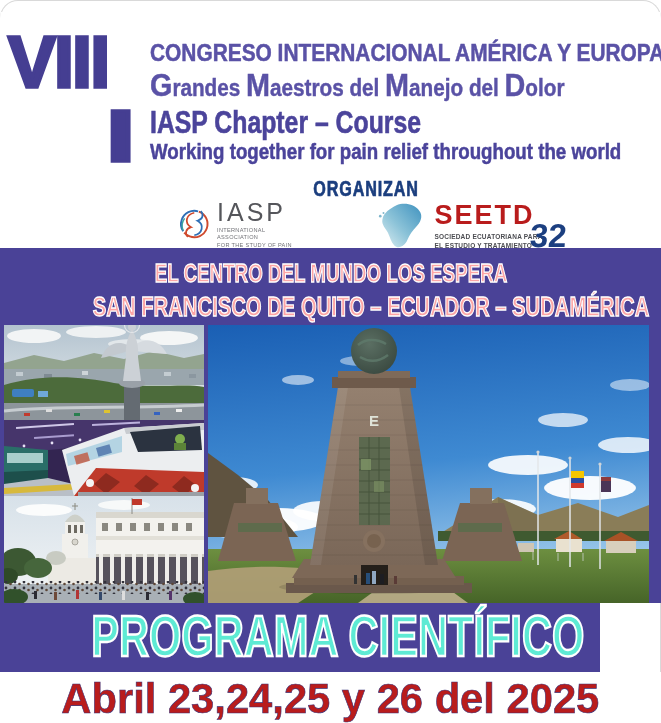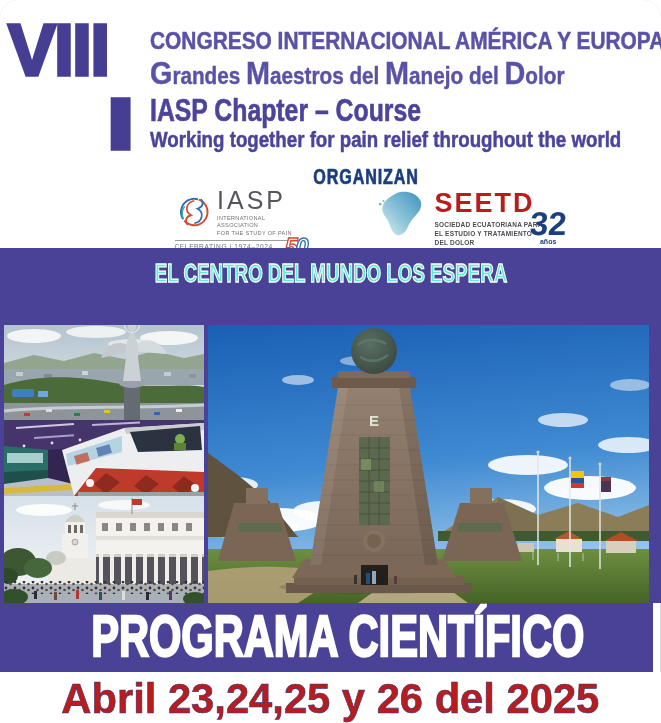--- a/index.html
+++ b/index.html
@@ -1,20 +1,20 @@
 <!DOCTYPE html>
 <html><head>
 <meta charset="utf-8">
 <style>
   html,body{margin:0;padding:0;background:#fff;}
   .poster{position:relative;width:661px;height:723px;overflow:hidden;background:#fff;
     border-radius:18px 18px 0 0;box-shadow:inset 0 0 0 1px #d9d9d9;
     font-family:"Liberation Sans",sans-serif;}
   
-  .header{position:absolute;top:0;left:0;width:661px;height:248px;background:#fff;}
+  .header{position:absolute;top:12px;left:0;width:661px;height:248px;background:#fff;}
   .numeral{position:absolute;font-weight:bold;color:#453e92;-webkit-text-stroke:3.5px #453e92;line-height:1;}
   .viii{left:8px;top:14px;font-size:78px;letter-spacing:-2px;transform:scale(.92,.93);transform-origin:left top;}
   .ibar{left:106px;top:88px;font-size:78px;transform:scale(1.35,.93);transform-origin:left top;}
   .h-line{position:absolute;left:150px;white-space:nowrap;font-weight:bold;transform-origin:left top;line-height:1.1;}
   .l1{top:28px;font-size:24px;color:#5a52a6;-webkit-text-stroke:.5px #5a52a6;transform:scale(.87,1.02);}
   .l2{top:56px;font-size:23px;color:#5a52a6;-webkit-text-stroke:.4px #5a52a6;transform:scale(.9,1);}
   .l2 .cap{font-size:32px;}
   .l3{top:94px;font-size:31px;color:#4b449b;-webkit-text-stroke:.6px #4b449b;transform:scale(.8,1);}
   .l4{top:128px;font-size:22px;color:#4b449b;-webkit-text-stroke:.5px #4b449b;transform:scale(.85,1);}
   .organizan{position:absolute;top:166px;left:0;width:661px;text-align:center;margin-left:36px;}
@@ -34,30 +34,30 @@
   
   .seetd{width:190px;position:relative;display:flex;gap:6px;}
   .seetd-col{padding-top:2px;}
   .seetd-word{font-size:27px;font-weight:bold;color:#b91c1c;letter-spacing:2px;line-height:1;}
   .seetd-tag{font-size:6.5px;font-weight:bold;color:#4c4d52;line-height:1.4;letter-spacing:.2px;margin-top:3px;width:110px;}
   .thirtytwo{position:absolute;right:0;bottom:2px;text-align:center;color:#1c3f80;}
   .thirtytwo .num{display:block;font-size:33px;font-weight:bold;line-height:.85;transform:skewX(-4deg);}
   .thirtytwo .unit{display:block;font-size:7px;font-weight:bold;margin-top:0;}
   
   .banner1{position:absolute;top:248px;left:0;width:661px;height:77px;background:#4a4297;
-    color:#5eead4;text-align:center;padding-top:10px;box-sizing:border-box;}
+    color:#fca5a5;text-align:center;padding-top:10px;box-sizing:border-box;}
   .banner1 .line{line-height:31px;font-weight:bold;}
   .banner1 .line span{display:inline-block;transform:scale(.75,1.05);-webkit-text-stroke:1.2px #fff;white-space:nowrap;}
   .b1a span{font-size:25px;} .b1b span{font-size:27px;}
   .photos{position:absolute;top:325px;left:0;width:661px;height:278px;background:#4a4297;}
   .leftcol{position:absolute;left:4px;top:0;width:200px;height:278px;display:flex;flex-direction:column;}
   .ph1{height:95px;} .ph2{height:76px;} .ph3{height:107px;}
   .rightphoto{position:absolute;left:208px;top:0;width:441px;height:278px;}
   .photos svg{display:block;width:100%;height:100%;}
-  .banner2{position:absolute;top:603px;left:0;width:653px;height:69px;background:#4a4297;color:#ffffff;text-align:center;}
+  .banner2{position:absolute;top:603px;left:0;width:600px;height:69px;background:#4a4297;color:#5eead4;text-align:center;}
   .banner2 span{display:inline-block;font-size:57px;font-weight:bold;line-height:67px;
     transform:scale(.73,1.02);-webkit-text-stroke:2.3px #fff;white-space:nowrap;}
   .datebar{position:absolute;top:672px;left:0;width:661px;height:69px;background:#fff;text-align:center;color:#b91c1c;}
   .datebar span{display:inline-block;font-size:43px;font-weight:bold;line-height:53px;
     -webkit-text-stroke:.6px #393379;transform:scale(.97,1);white-space:nowrap;}
 </style>
 </head>
 <body>
 
 <div class="poster">
@@ -121,20 +121,21 @@
         <div class="thirtytwo">
           <span class="num">32</span>
           <span class="unit">años</span>
         </div>
       </div>
     </div>
   </div>
 
   <div class="banner1">
     <div class="line b1a"><span>EL CENTRO DEL MUNDO LOS ESPERA</span></div>
+    <div class="line b1b"><span>SAN FRANCISCO DE QUITO – ECUADOR – SUDAMÉRICA</span></div>
   </div>
 
   <div class="photos">
     <div class="leftcol">
 
       <div class="ph1">
         <svg viewBox="0 0 200 95" preserveAspectRatio="none">
           <defs>
               <linearGradient id="p1sky" x1="0" y1="0" x2="0" y2="1">
             <stop offset="0" stop-color="#b3c3cf"></stop>

